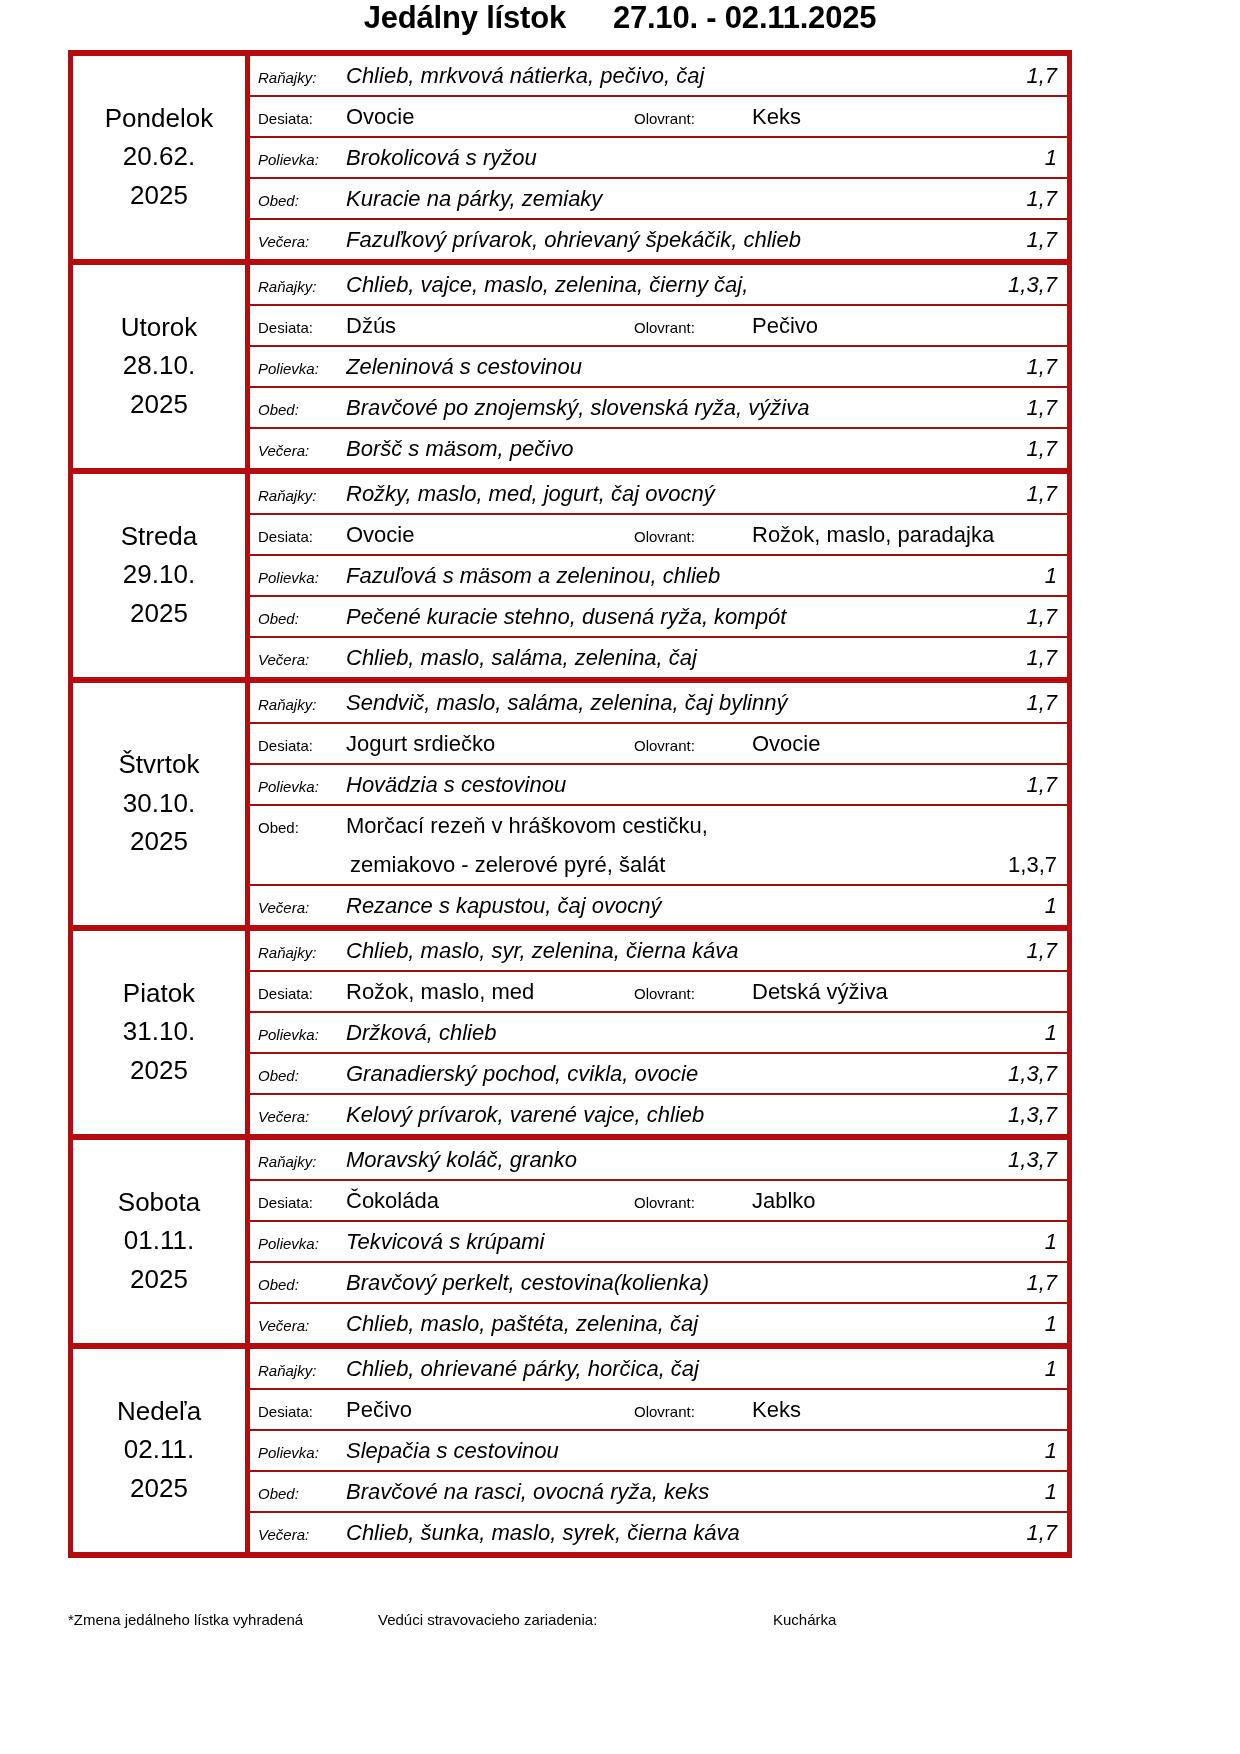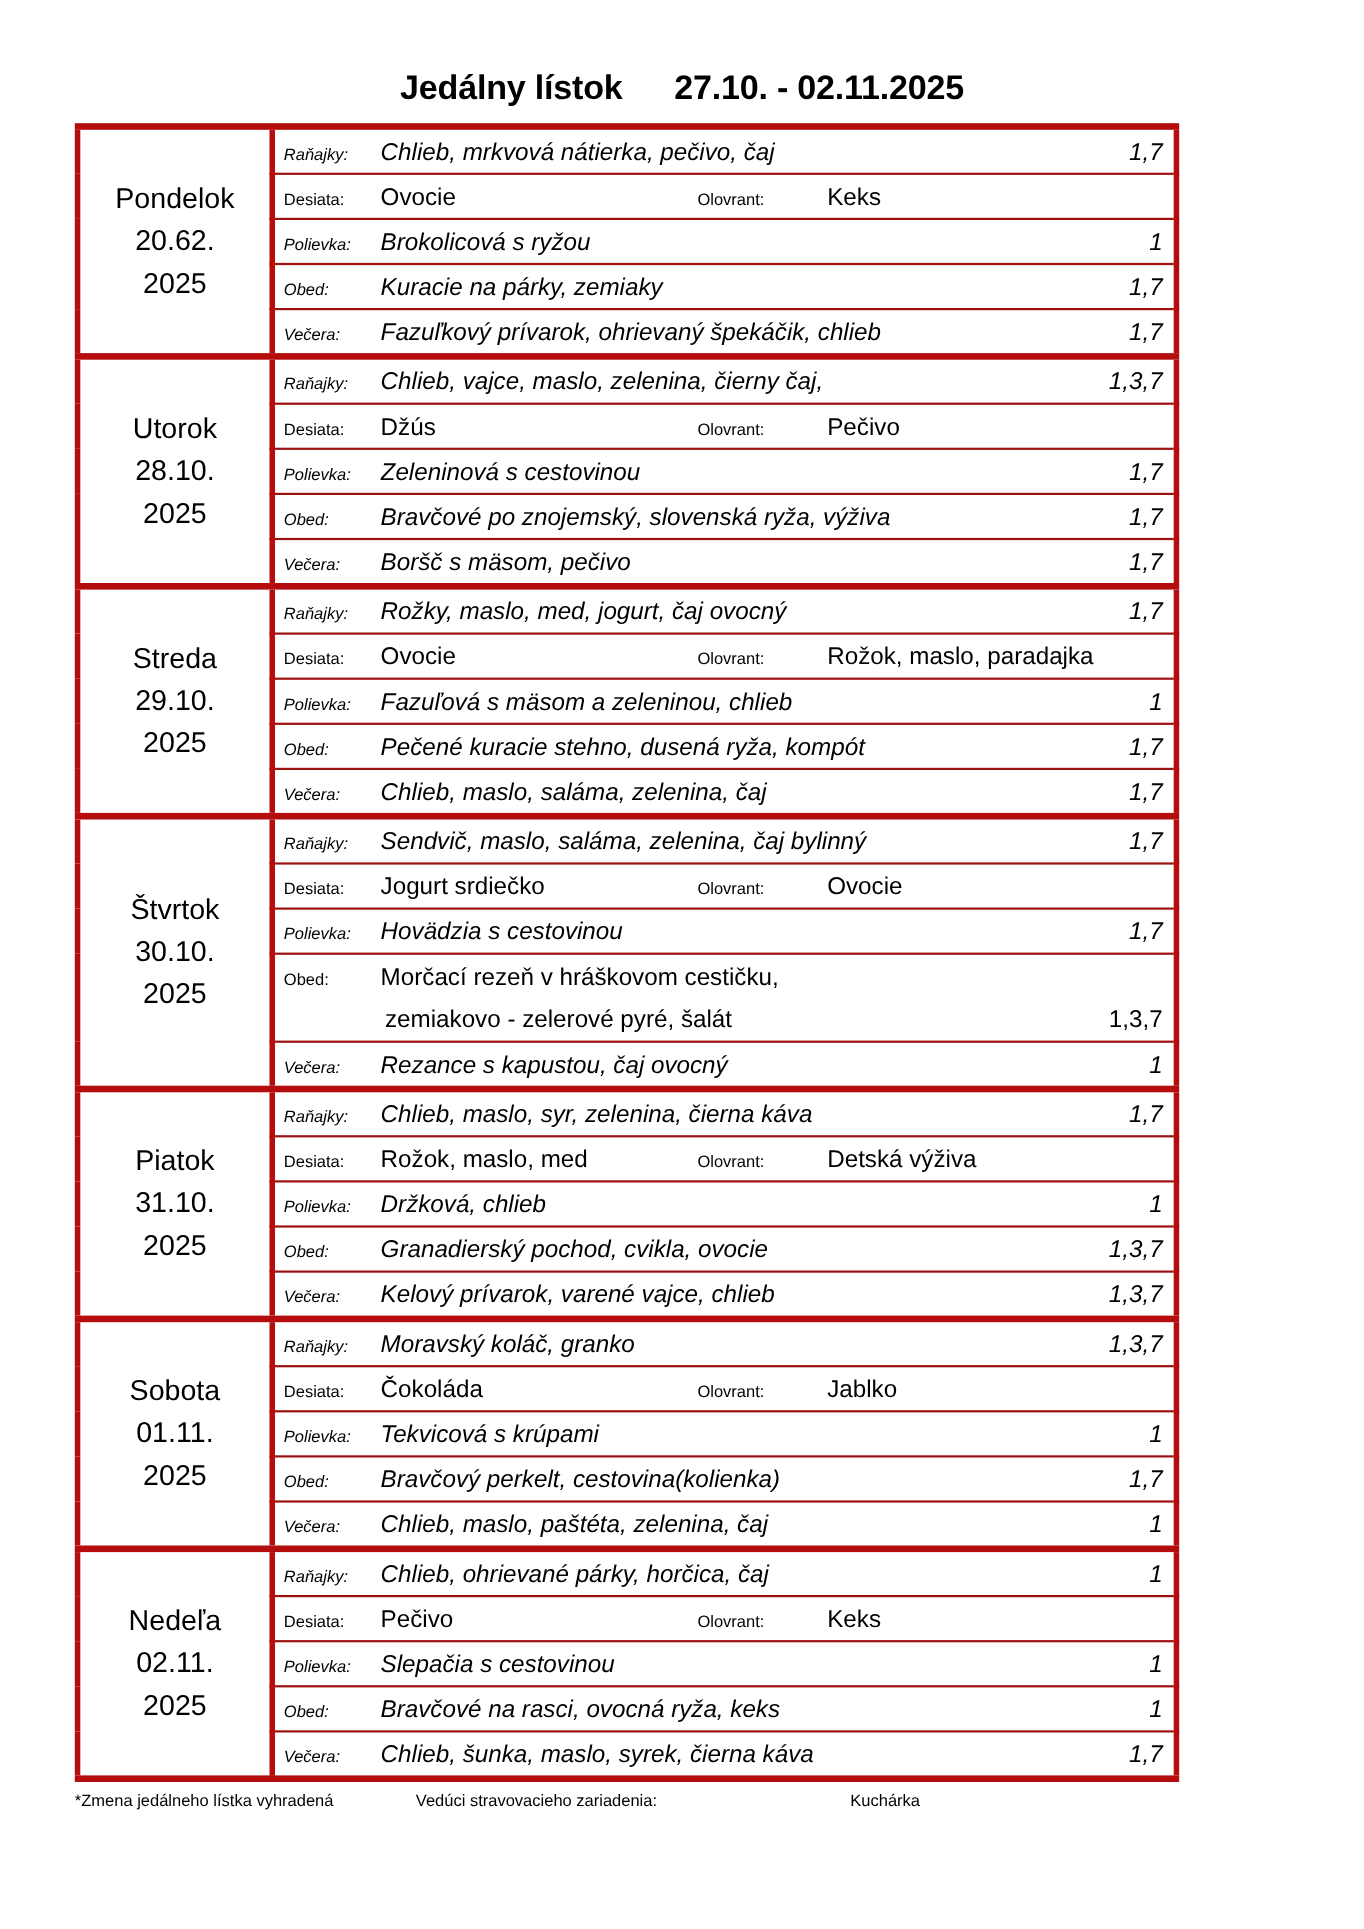--- a/index.html
+++ b/index.html
@@ -19,21 +19,20 @@
     position: relative;
     width: 1240px;
     height: 1754px;
     box-sizing: border-box;
     padding: 0 68px;
   }
 
   
   .title-bar {
     text-align: center;
-    padding-top: 62px;
     padding-bottom: 14px;
     white-space: nowrap;
   }
   .title-main {
     font-size: 31px;
     font-weight: bold;
     letter-spacing: -0.2px;
   }
   .title-gap {
     display: inline-block;
@@ -185,21 +184,21 @@
 
   
   .footer {
     width: 1004px;
     display: flex;
     align-items: baseline;
     font-size: 15px;
     padding-top: 9px;
     white-space: nowrap;
   }
-  .footer-left   { flex: 0 0 auto; width: 310px; }
+  .footer-left   { flex: 0 0 auto; width: 310px; margin-top: 44px; }
   .footer-mid    { flex: 0 0 auto; width: 395px; }
   .footer-right  { flex: 1 1 auto; }
 </style>
 </head>
 <body>
 
 <div class="page">
 
   <div class="title-bar">
     <span class="title-main">Jedálny lístok</span>

